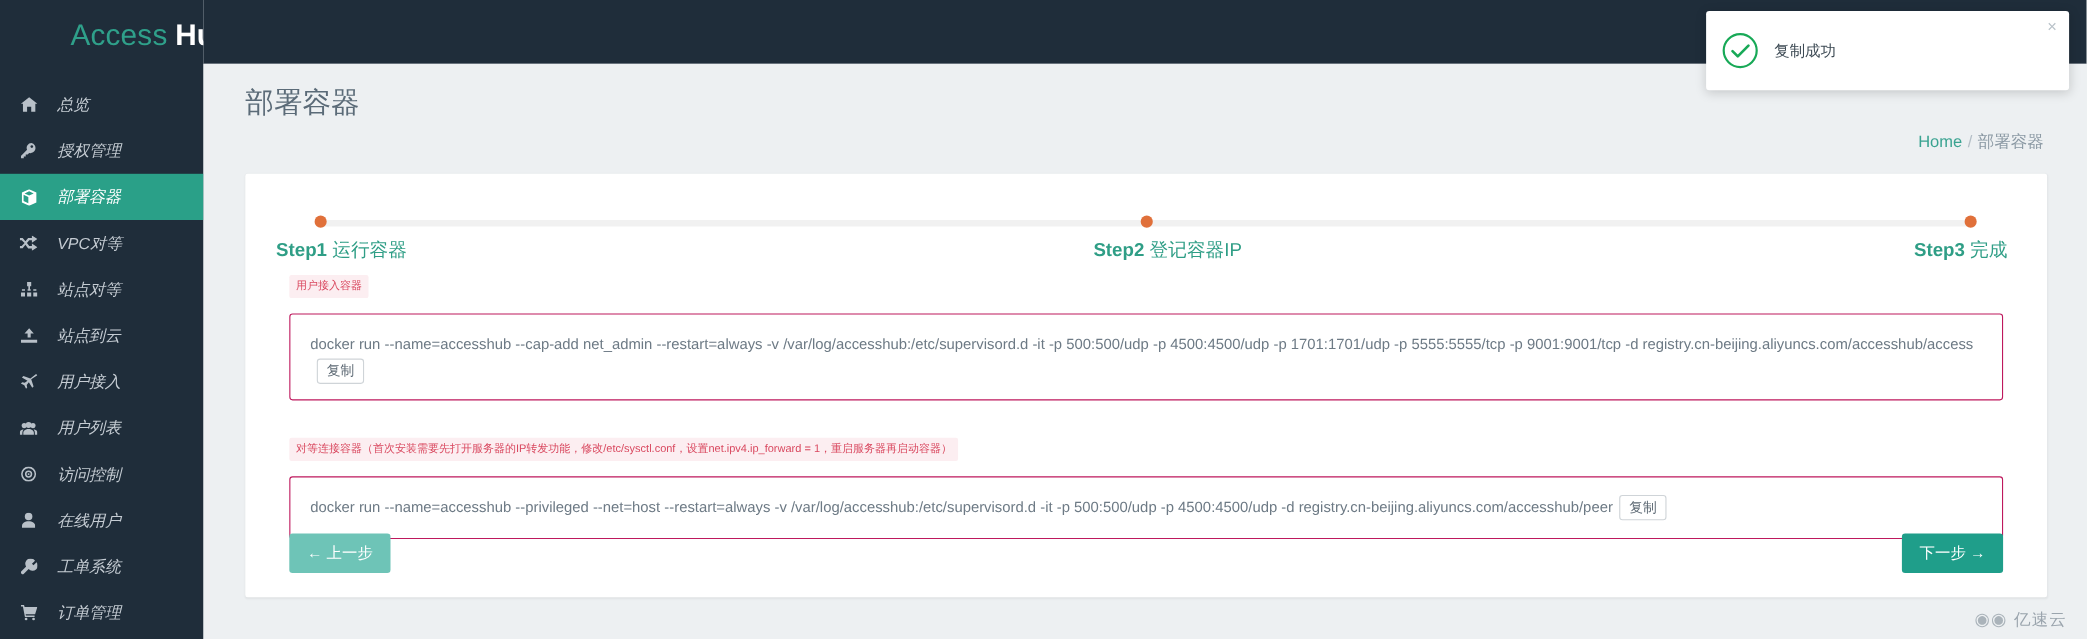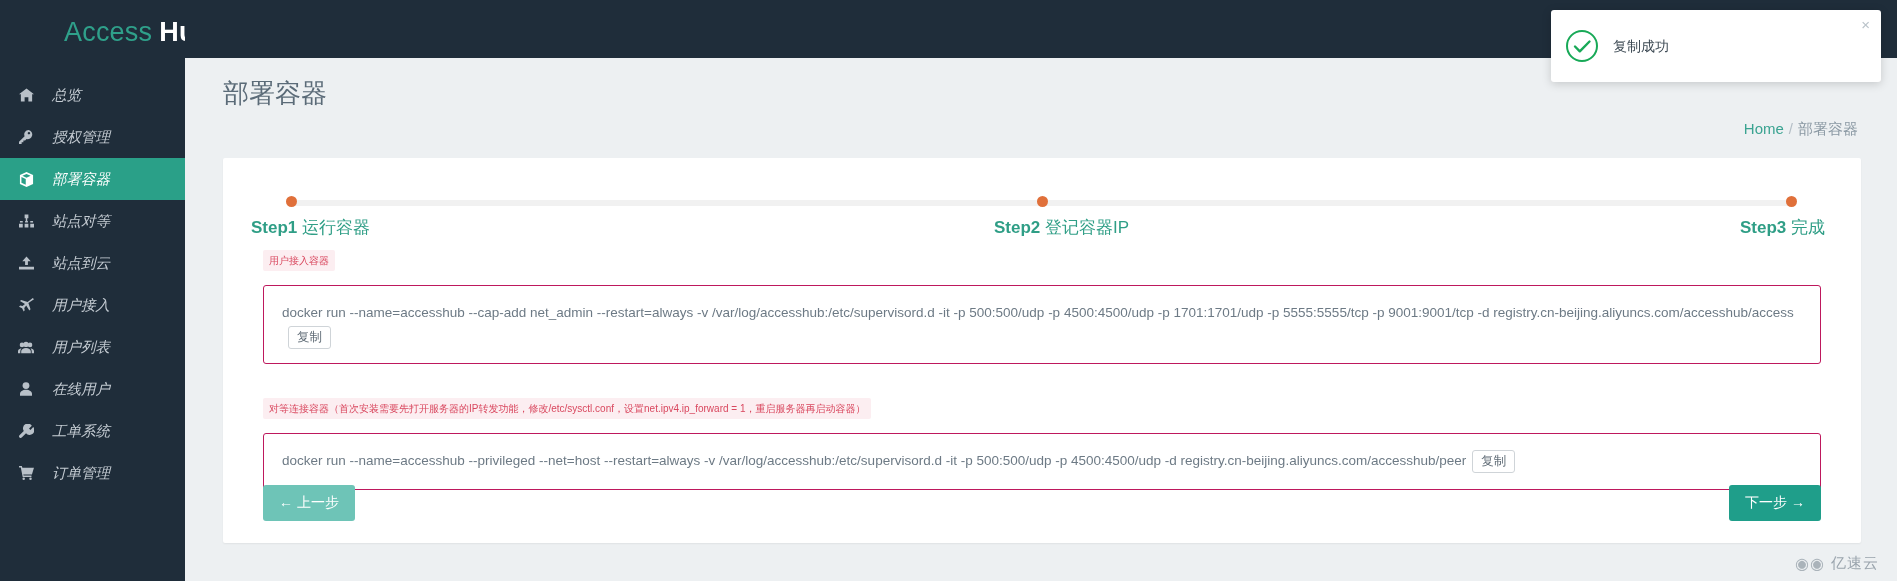--- a/index.html
+++ b/index.html
@@ -250,20 +250,28 @@
 
       <div class="nav-item active">
         <span class="nav-icon">
             <svg width="15" height="15" viewBox="0 0 16 16" fill="currentColor">
               <path d="M8 0L1 3.2v9.6L8 16l7-3.2V3.2L8 0zm0 2.1l4.4 2L8 6.2 3.6 4.1 8 2.1zM2.6 5.3L7.2 7.5v6.1L2.6 11.5V5.3z"></path>
             </svg>
           </span>
         <span class="nav-label">部署容器</span>
       </div>
 
+      <div class="nav-item">
+        <span class="nav-icon">
+            <svg width="16" height="14" viewBox="0 0 16 14" fill="currentColor">
+              <path d="M11 0l5 3.3-5 3.3V4.4H8.6L6.5 7l2.1 2.6H11V7.4l5 3.3-5 3.3v-2.2H7.6L5.1 8.6 2.6 11.7H0V9.6h1.7L4.3 7 1.7 4.4H0V2.3h2.6l2.5 3.1 2.5-3.1H11V0z"></path>
+            </svg>
+          </span>
+        <span class="nav-label">VPC对等</span>
+      </div>
 
       <div class="nav-item">
         <span class="nav-icon">
             <svg width="15" height="14" viewBox="0 0 16 14" fill="currentColor">
               <path d="M6 0h4v4H6V0zM1 7h3v1.5H1V7zm5.5 0h3v1.5h-3V7zm5.5 0h3v1.5h-3V7zM0 10h4v4H0v-4zm6 0h4v4H6v-4zm6 0h4v4h-4v-4zM7.2 4h1.6v3H7.2V4z"></path>
             </svg>
           </span>
         <span class="nav-label">站点对等</span>
       </div>
 
@@ -290,20 +298,30 @@
             <svg width="16" height="13" viewBox="0 0 18 13" fill="currentColor">
               <circle cx="4.5" cy="3.6" r="2.6"></circle>
               <circle cx="13.5" cy="3.6" r="2.6"></circle>
               <circle cx="9" cy="3" r="3"></circle>
               <path d="M9 7c-3 0-5.4 1.7-5.4 3.8V13h10.8v-2.2C14.4 8.7 12 7 9 7zM3 7.6C1.2 8 0 9.2 0 10.6V13h2.6v-2.2c0-1.2.5-2.3 1.3-3.2H3zm12 0h-.9c.8.9 1.3 2 1.3 3.2V13H18v-2.4c0-1.4-1.2-2.6-3-3z"></path>
             </svg>
           </span>
         <span class="nav-label">用户列表</span>
       </div>
 
+      <div class="nav-item">
+        <span class="nav-icon">
+            <svg width="14" height="14" viewBox="0 0 16 16" fill="none" stroke="currentColor">
+              <circle cx="8" cy="8" r="7" stroke-width="1.6"></circle>
+              <circle cx="8" cy="8" r="3" stroke-width="1.6"></circle>
+              <circle cx="8" cy="8" r="1" fill="currentColor" stroke="none"></circle>
+            </svg>
+          </span>
+        <span class="nav-label">访问控制</span>
+      </div>
 
       <div class="nav-item">
         <span class="nav-icon">
             <svg width="12" height="14" viewBox="0 0 14 16" fill="currentColor">
               <circle cx="7" cy="4" r="4"></circle>
               <path d="M7 9c-3.9 0-7 2.1-7 4.7V16h14v-2.3C14 11.1 10.9 9 7 9z"></path>
             </svg>
           </span>
         <span class="nav-label">在线用户</span>
       </div>

